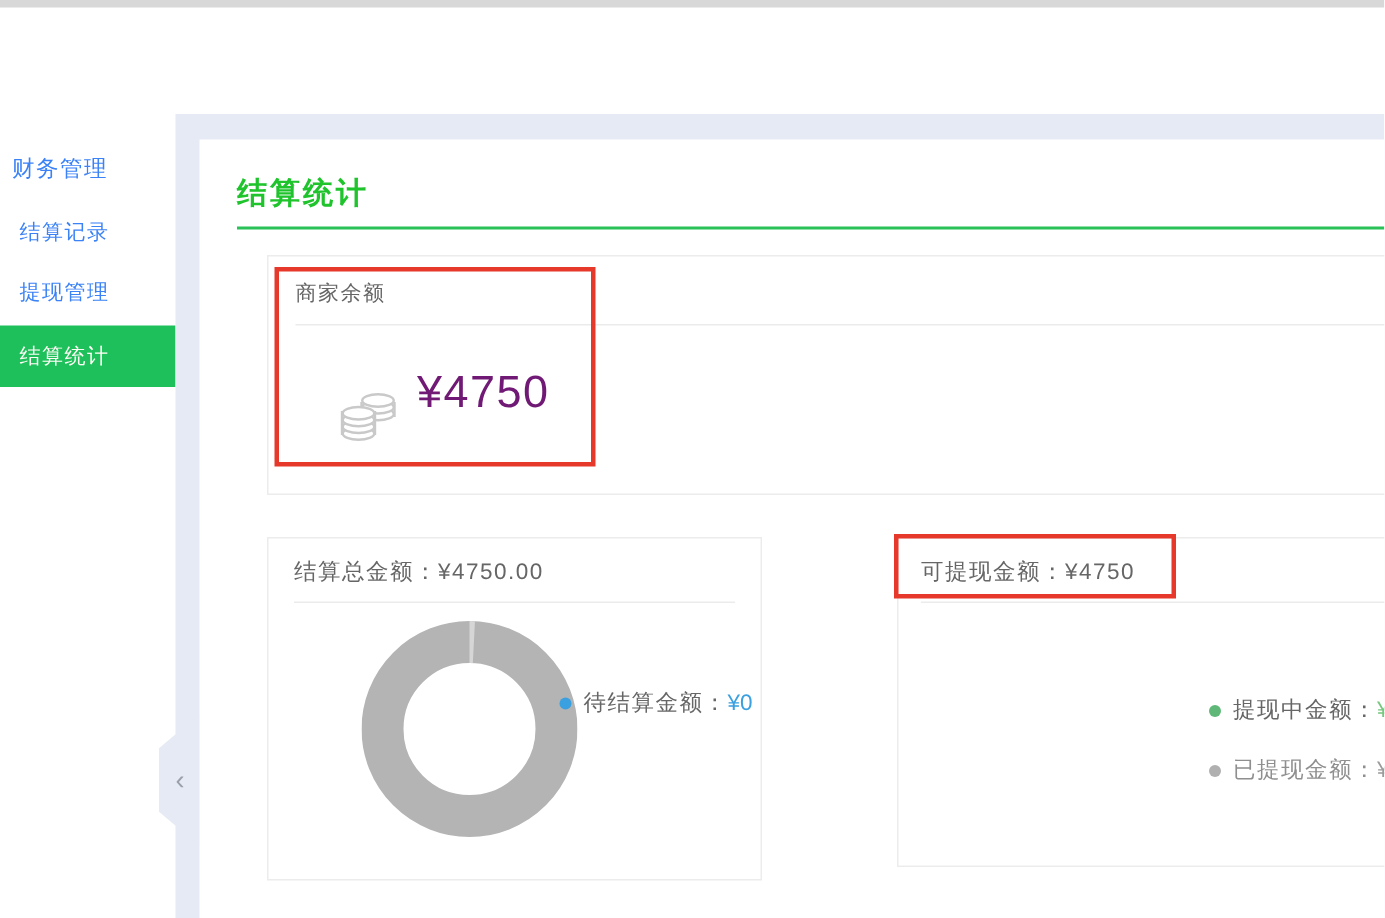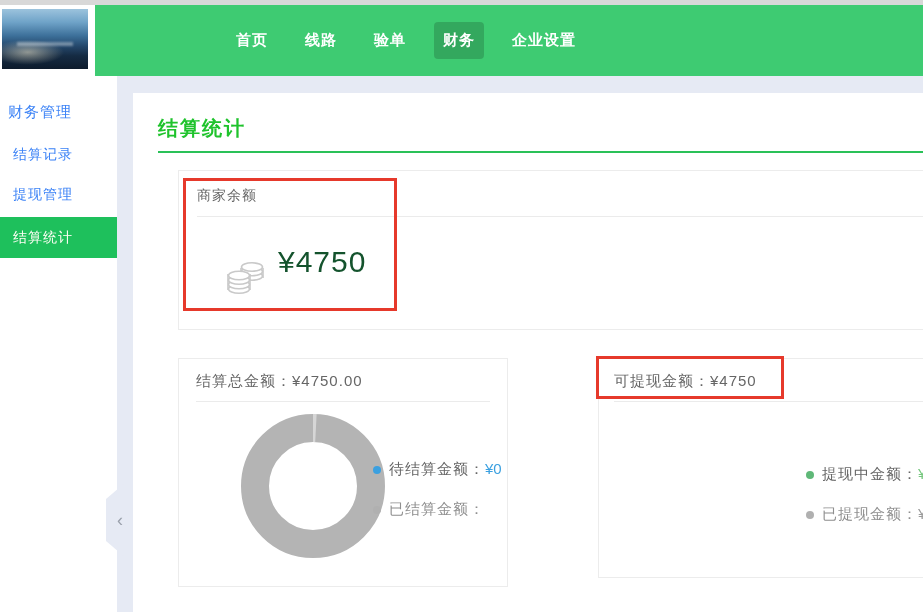--- a/index.html
+++ b/index.html
@@ -38,21 +38,21 @@
 
   .page-title { position:absolute; left:25px; top:22px; font-size:20px; font-weight:bold; color:#1fc32c; letter-spacing:2px; }
   .title-underline { position:absolute; left:25px; top:58px; right:0; height:2px; background:#2ac158; }
 
   
   .balance-card { position:absolute; left:45px; top:77px; width:747px; height:160px; background:#fff;
     border-top:1px solid #ececec; border-left:1px solid #ececec; border-bottom:1px solid #ececec; }
   .balance-title { position:absolute; left:18px; top:16px; font-size:14px; color:#666; letter-spacing:1px; }
   .balance-divider { position:absolute; left:18px; top:45px; right:0; height:1px; background:#ebebeb; }
   .coins { position:absolute; left:45px; top:85px; }
-  .balance-amount { position:absolute; left:99px; top:74px; font-size:30px; color:#14532d; letter-spacing:1px; }
+  .balance-amount { position:absolute; left:99px; top:74px; font-size:30px; color:#701a75; letter-spacing:1px; }
 
   
   .anno-rect { position:absolute; border:3px solid #e6392b; background:transparent; pointer-events:none; }
   .anno-1 { left:50px; top:85px; width:214px; height:133px; }
   .anno-2 { left:463px; top:263px; width:188px; height:43px; }
 
   
   .stat-card { position:absolute; background:#fff; border:1px solid #ececec; }
   .stat-left { left:45px; top:265px; width:330px; height:229px; }
   .stat-right { left:465px; top:265px; width:460px; height:220px; }
@@ -85,32 +85,20 @@
   .collapse-chevron { position:absolute; left:112px; top:505px; width:16px; height:30px; color:#9aa0ab;
     font-size:18px; line-height:30px; text-align:center; cursor:pointer; }
 </style>
 </head>
 <body>
 
 <div id="app">
 
   <div class="top-strip"></div>
 
-  <div class="navbar">
-    <div class="logo-box">
-      <div class="logo-img"></div>
-    </div>
-    <div class="nav-menu">
-      <div class="nav-item">首页</div>
-      <div class="nav-item">线路</div>
-      <div class="nav-item">验单</div>
-      <div class="nav-item active">财务</div>
-      <div class="nav-item">企业设置</div>
-    </div>
-  </div>
 
   <div class="sidebar">
     <div class="side-header">财务管理</div>
     <div class="side-item i1">结算记录</div>
     <div class="side-item i2">提现管理</div>
     <div class="side-active">结算统计</div>
   </div>
 
   <div class="content-bg"></div>
 
@@ -150,23 +138,20 @@
           <circle cx="72" cy="72" r="58" fill="none" stroke="#d6d6d6" stroke-width="28" stroke-dasharray="3 361.5" transform="rotate(-90 72 72)"></circle>
         </svg>
       </div>
       <div class="legend legend-l">
         <div class="legend-item">
           <div class="legend-line">
             <span class="bullet blue"></span><span class="l-label">待结算金额：</span><span class="l-val blue">¥0</span>
           </div>
         </div>
         <div class="legend-item">
-          <div class="legend-line">
-            <span class="bullet gray"></span><span class="l-label gray">已结算金额：</span>
-          </div>
         </div>
       </div>
     </div>
 
     <div class="stat-card stat-right">
       <div class="stat-title">可提现金额：¥4750</div>
       <div class="stat-divider"></div>
       <div class="legend legend-r">
         <div class="legend-item">
           <div class="legend-line">

